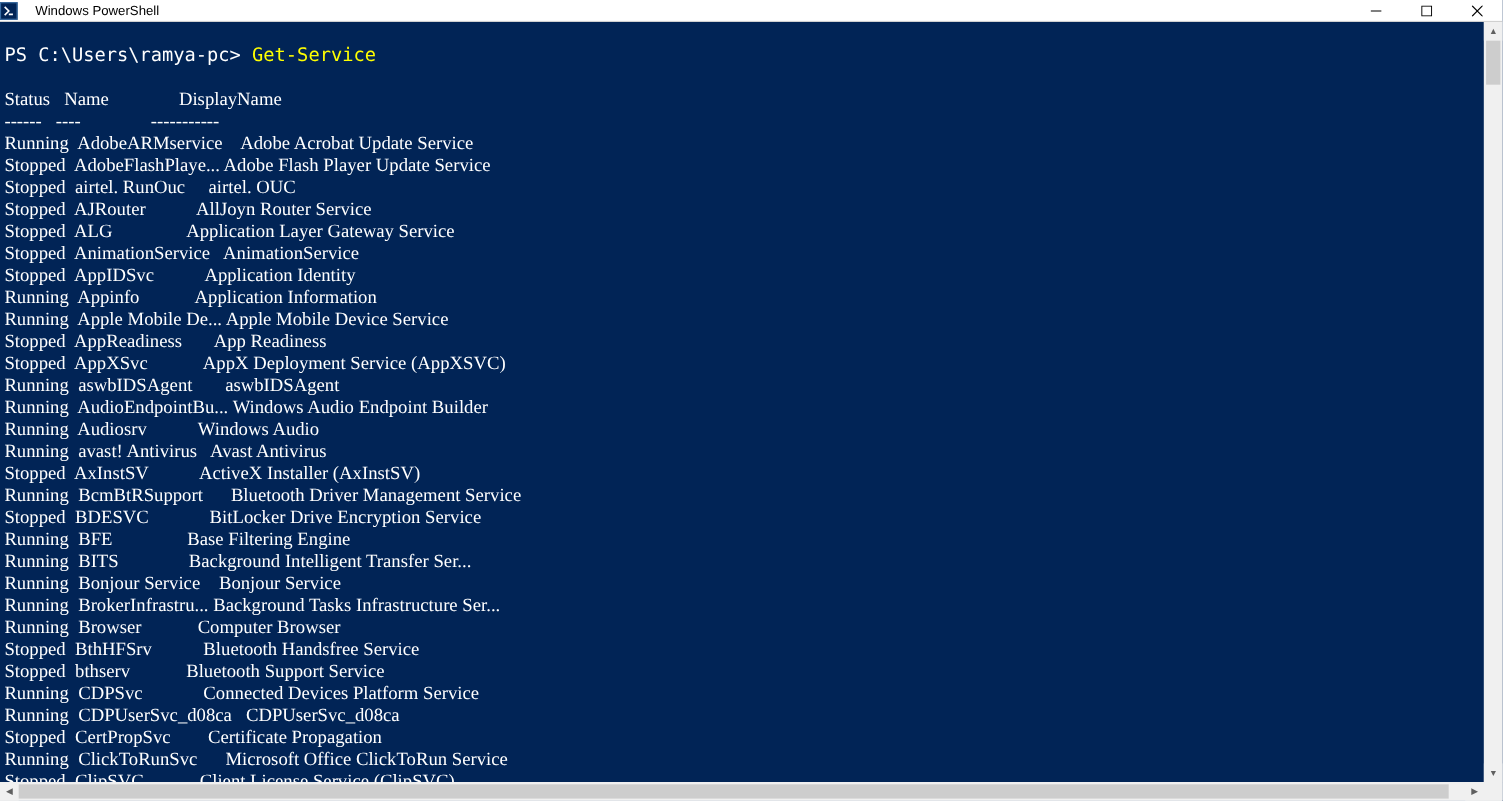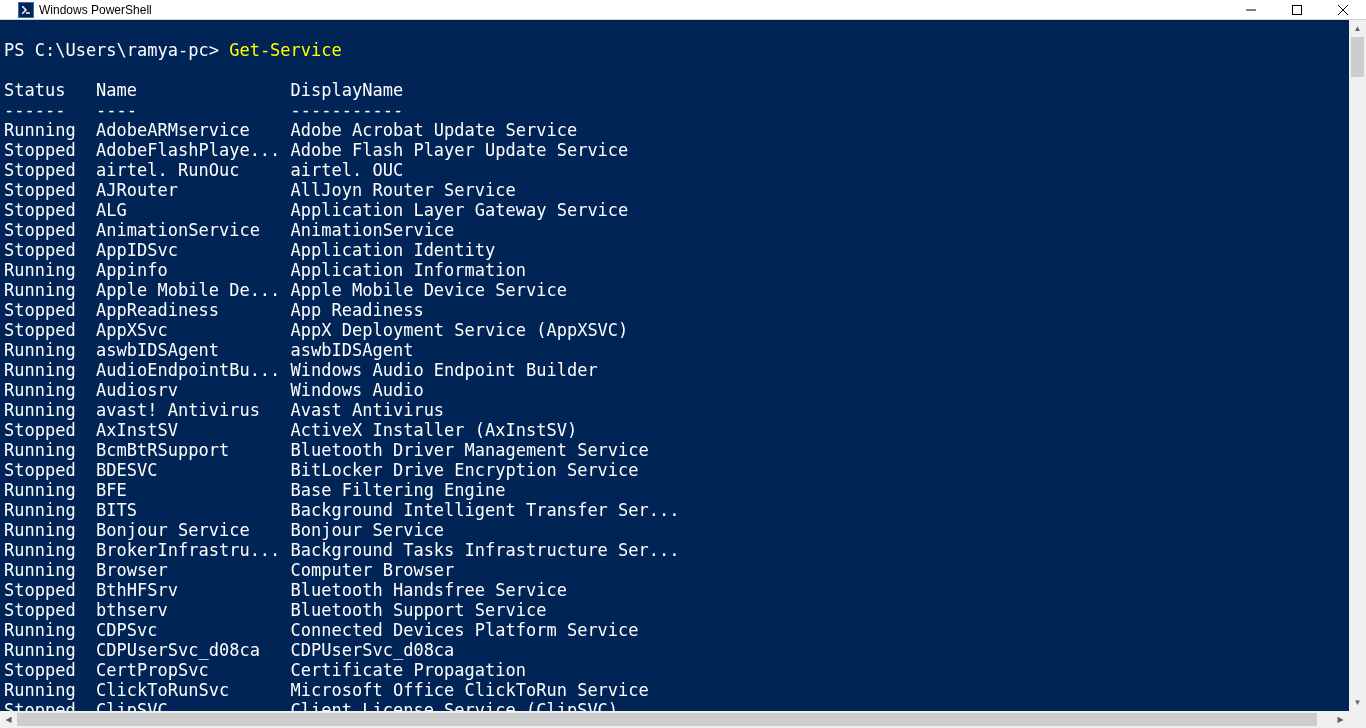--- a/index.html
+++ b/index.html
@@ -16,22 +16,22 @@
       height: 20px;
       background: #ffffff;
       display: flex;
       align-items: center;
       border-bottom: 1px solid #d0d0d0;
       flex: 0 0 auto;
     }
     .titlebar-left {
       display: flex;
       align-items: center;
-      padding-left: 18px;
-      gap: 5px;
+      padding-left: 0;
+      gap: 16px;
     }
     .ps-icon {
       width: 16px;
       height: 16px;
       background: #012456;
       border: 1px solid #3a6ea5;
       position: relative;
       display: flex;
       align-items: center;
       justify-content: center;
@@ -68,21 +68,21 @@
       font-family: Consolas, "Lucida Console", monospace;
       font-size: 17px;
       line-height: 20px;
       color: #ffffff;
       white-space: pre;
       padding: 20px 0 0 4px;
     }
     .prompt-line { white-space: pre; }
     .prompt { color: #ffffff; }
     .command { color: #ffff00; }
-    .header-row, .sep-row, .svc-row { white-space: pre; }
+    .header-row, .sep-row, .svc-row { white-space: pre; font-family: Liberation Serif, serif; }
     .vscroll {
       width: 17px;
       background: #f0f0f0;
       position: relative;
       flex: 0 0 auto;
     }
     .vscroll .arrow {
       height: 17px;
       width: 17px;
       display: flex;

